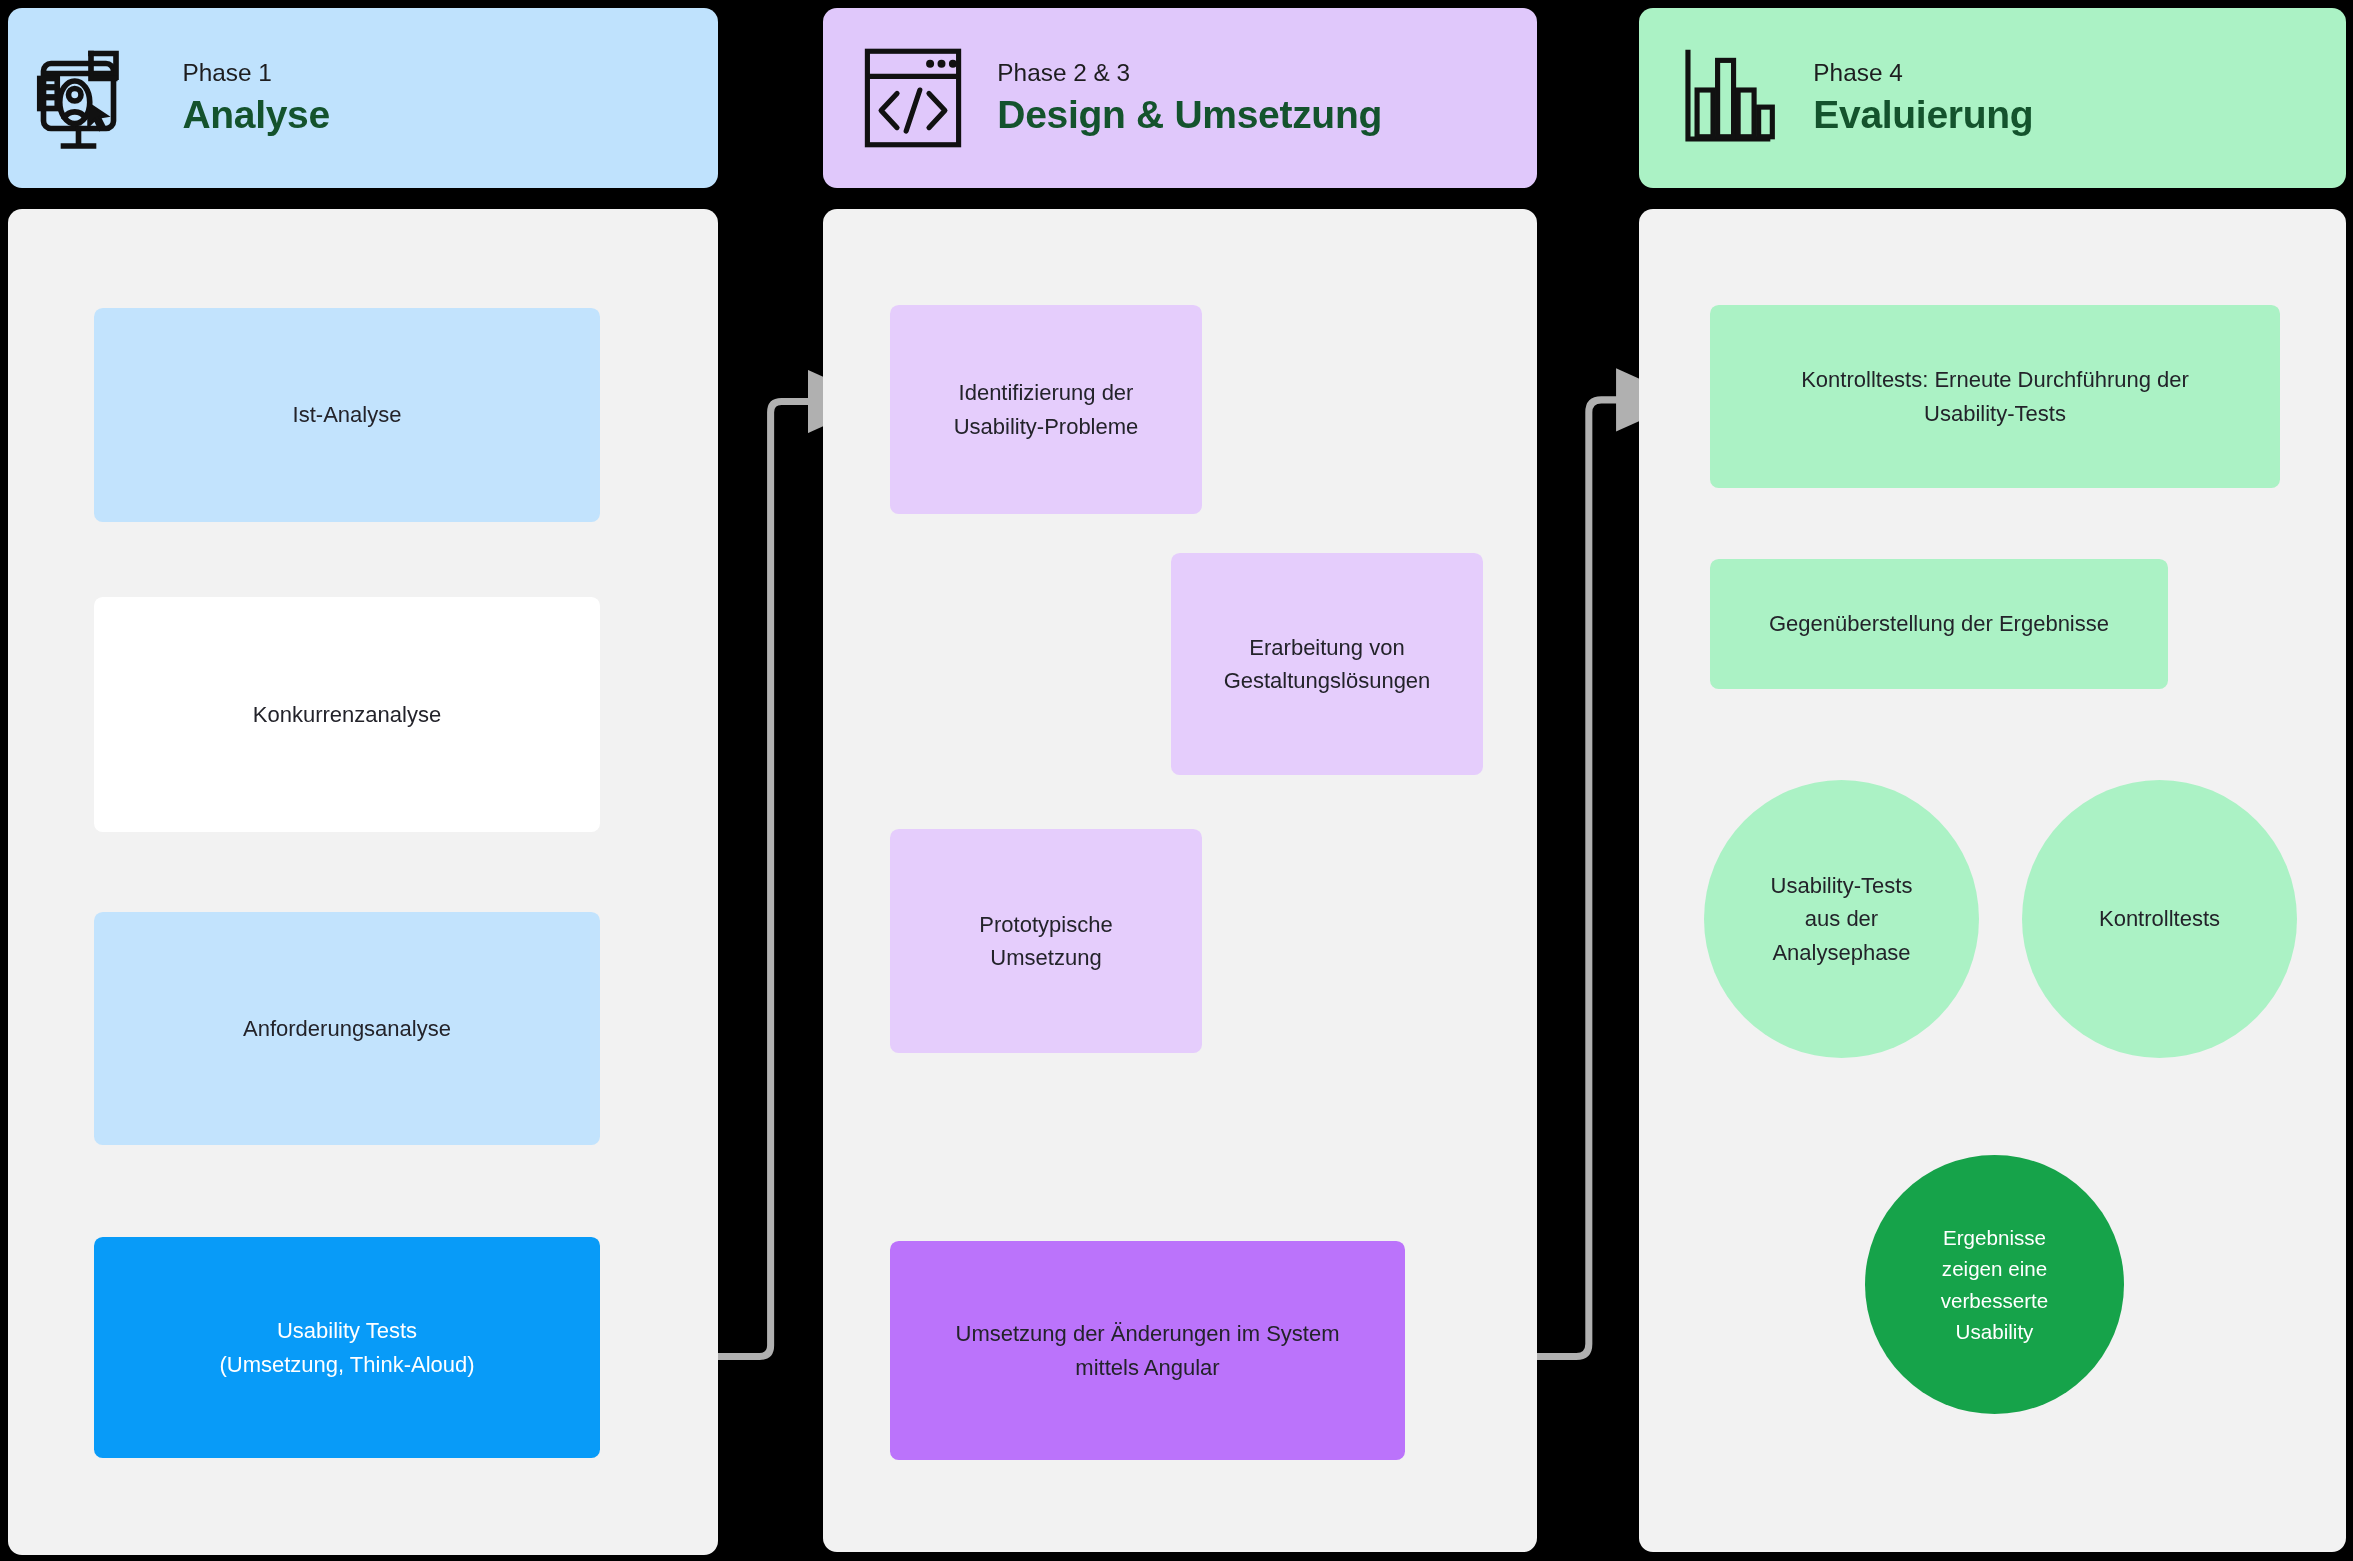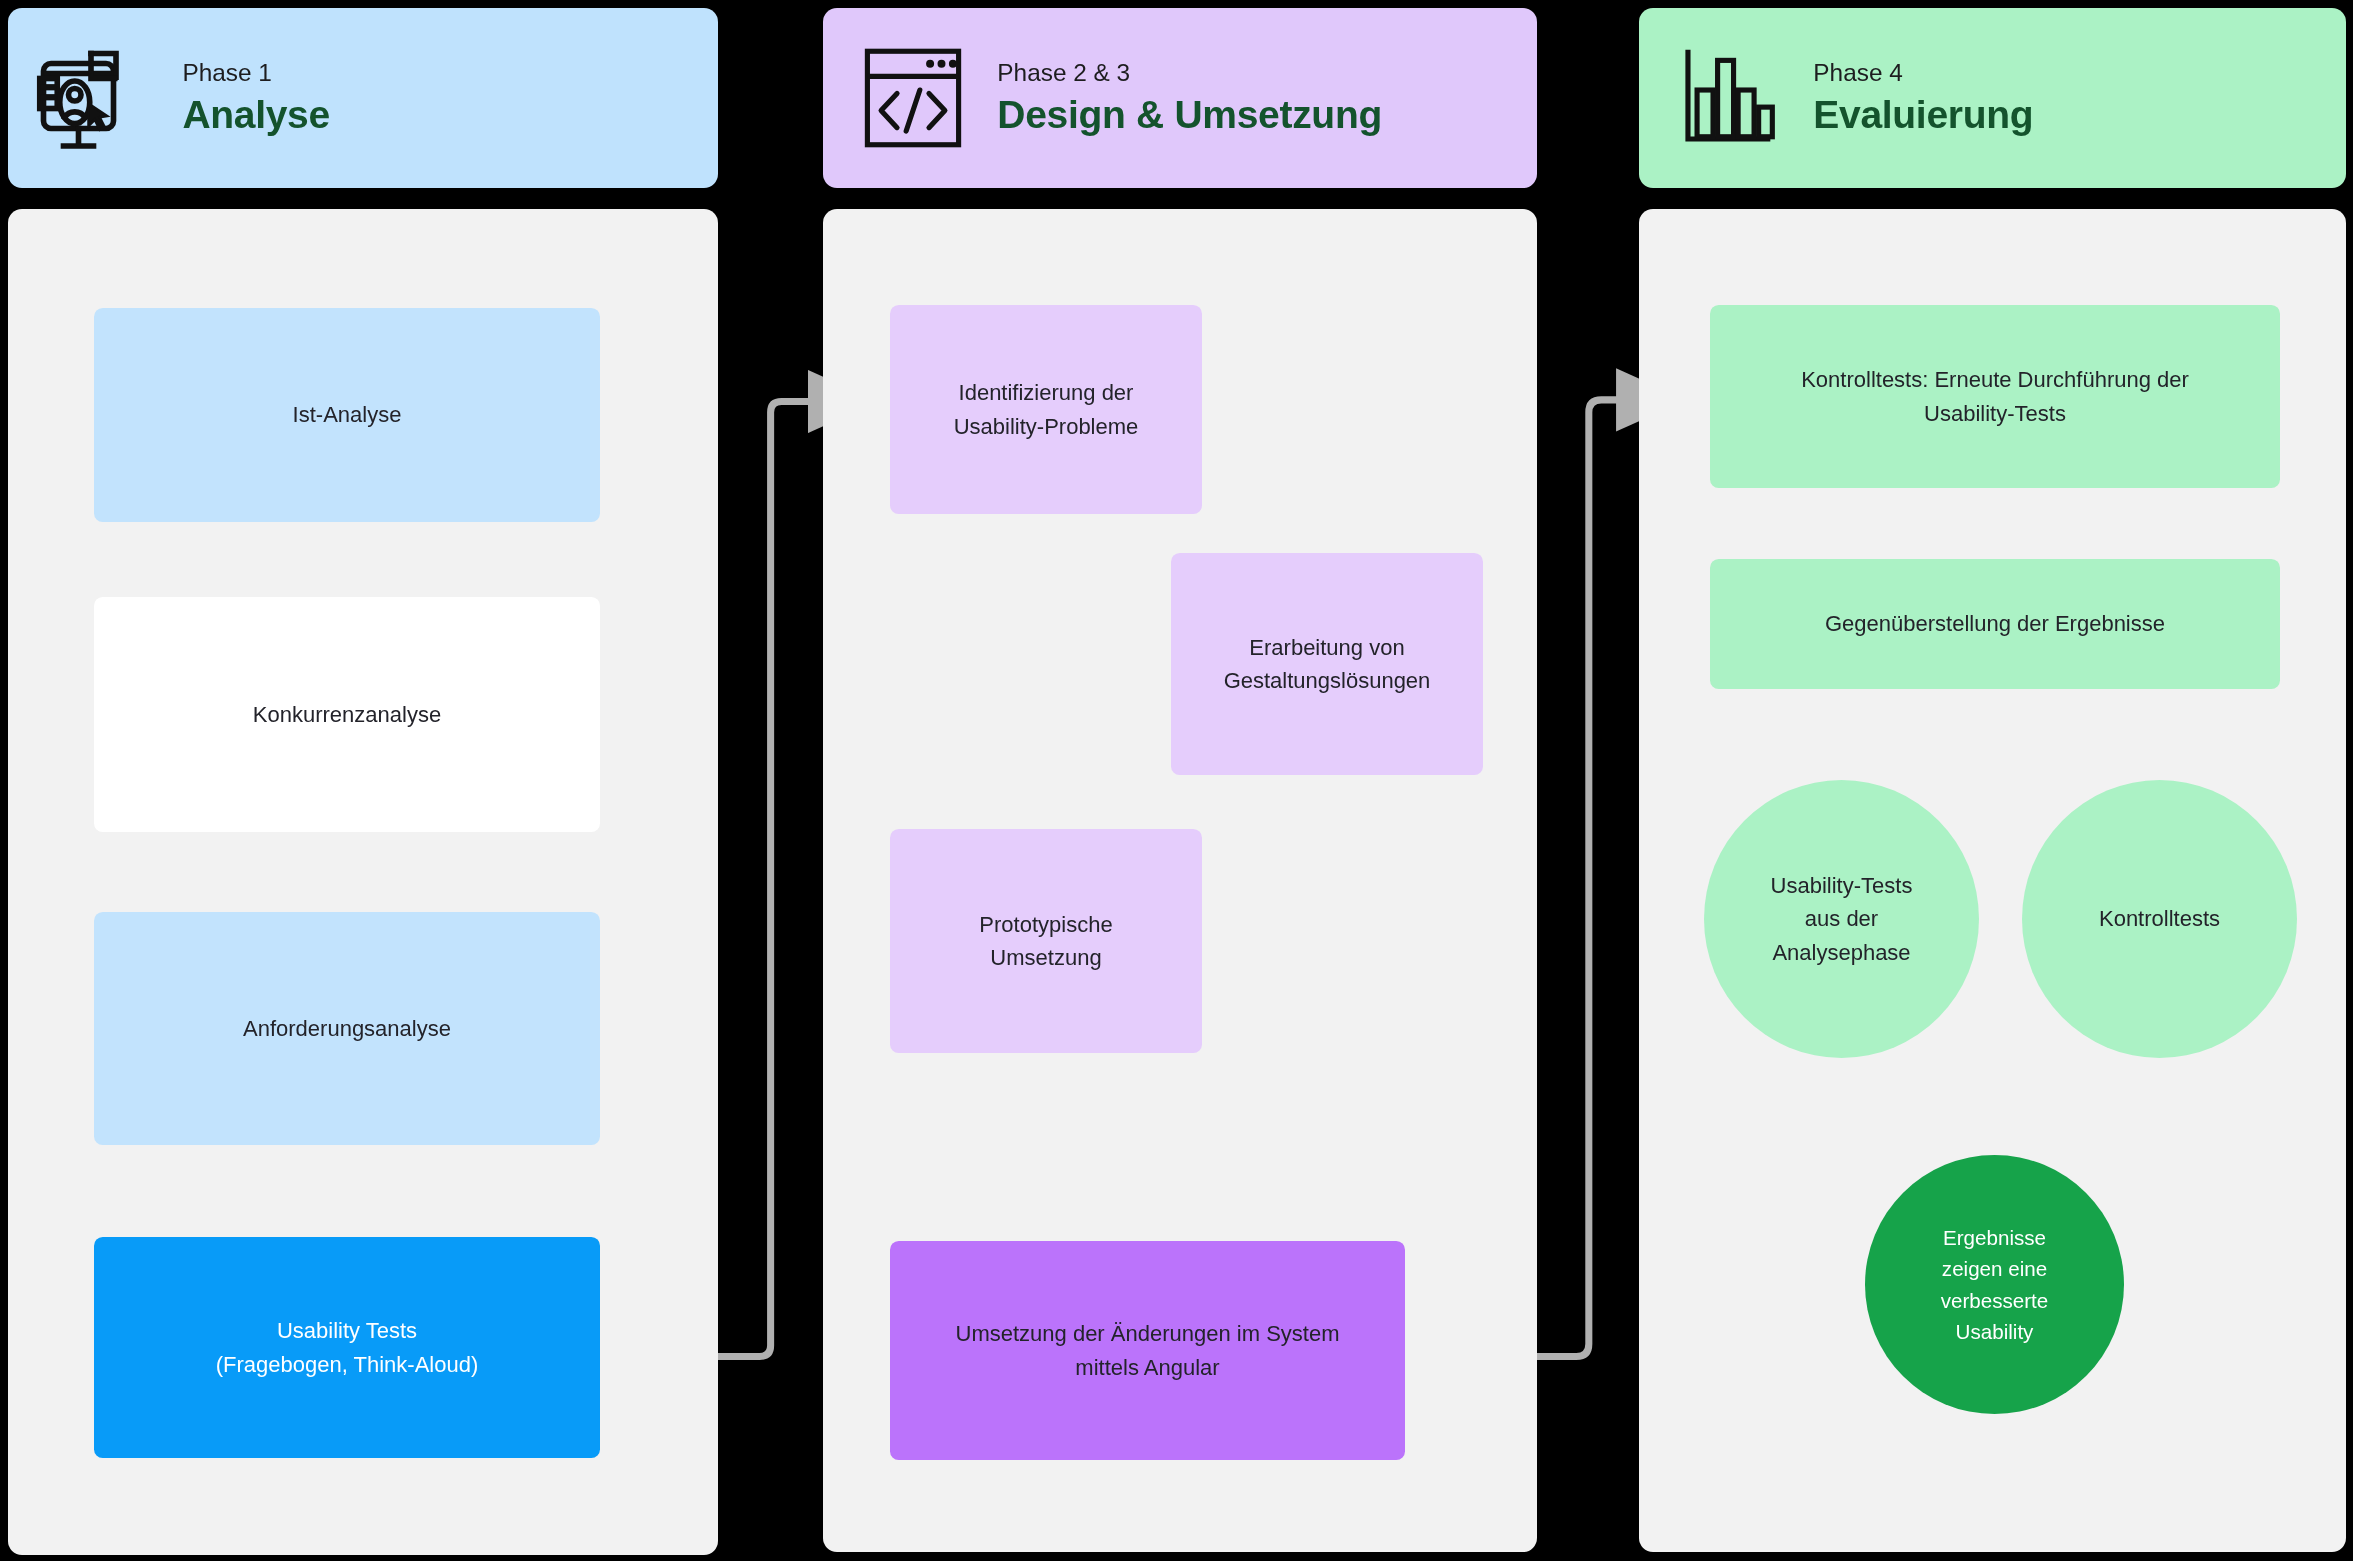--- a/index.html
+++ b/index.html
@@ -122,21 +122,21 @@
   <div class="node" style="left:94px;top:597px;width:506px;height:235px;background:#ffffff;">
     <span>Konkurrenzanalyse</span>
   </div>
 
   <div class="node" style="left:94px;top:912px;width:506px;height:233px;background:#c2e3fd;">
     <span>Anforderungsanalyse</span>
   </div>
 
   <div class="node white-text" style="left:94px;top:1237px;width:506px;height:221px;background:#089bf8;flex-direction:column;">
     <span>Usability Tests</span>
-    <span>(Fragebogen, Think-Aloud)</span>
+    <span>(Umsetzung, Think-Aloud)</span>
   </div>
 
   <div class="banner" style="left:823px;top:8.1px;width:714px;height:180px;background:#e0c8fb;">
     <div class="bicon">
       <svg width="114" height="114" viewBox="0 0 100 100">
         <g stroke="#111" stroke-width="4.5" fill="none">
           <rect x="10" y="9" width="80" height="82"></rect>
           <path d="M10,31 h80"></path>
           <circle cx="65" cy="20" r="3.5" fill="#111" stroke="none"></circle>
           <circle cx="75" cy="20" r="3.5" fill="#111" stroke="none"></circle>
@@ -193,21 +193,21 @@
     </div>
   </div>
 
   <div class="panel" style="left:1639px;top:209px;width:707px;height:1343px;"></div>
 
   <div class="node" style="left:1710px;top:305px;width:570px;height:183px;background:#abf2c5;flex-direction:column;">
     <span>Kontrolltests: Erneute Durchführung der</span>
     <span>Usability-Tests</span>
   </div>
 
-  <div class="node" style="left:1710px;top:559px;width:570px;height:130px;background:#abf2c5;">
+  <div class="node" style="left:1710px;top:559px;width:458px;height:130px;background:#abf2c5;">
     <span>Gegenüberstellung der  Ergebnisse</span>
   </div>
 
   <div class="node circle" style="left:1704px;top:780px;width:275px;height:278px;background:#abf2c5;flex-direction:column;">
     <span>Usability-Tests</span>
     <span>aus der</span>
     <span>Analysephase</span>
   </div>
 
   <div class="node circle" style="left:2022px;top:780px;width:275px;height:278px;background:#abf2c5;">

